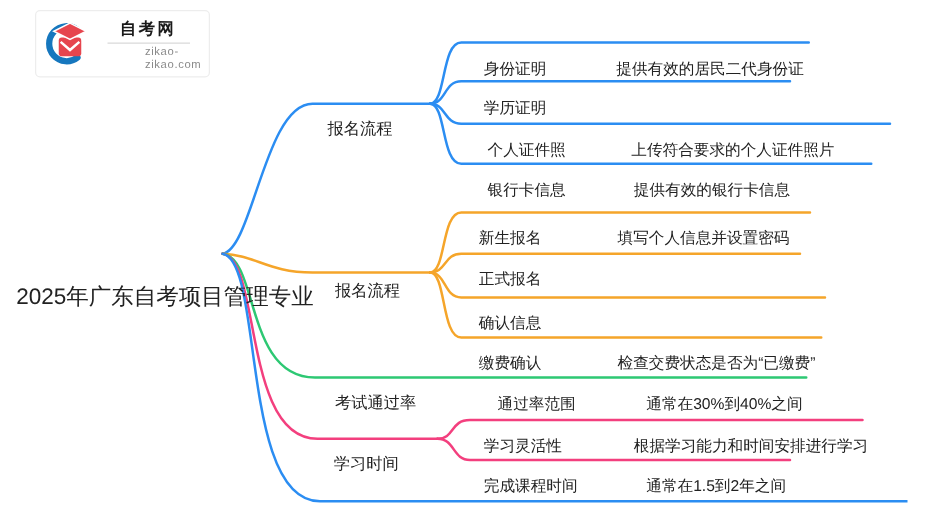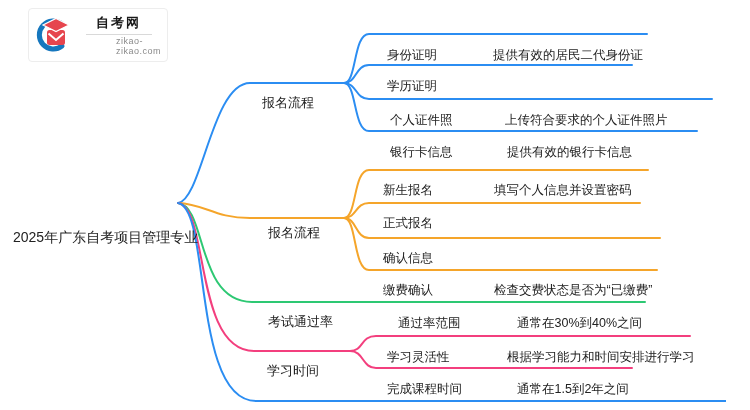--- a/index.html
+++ b/index.html
@@ -18,21 +18,21 @@
   .s-pink{stroke:var(--c-pink);}
   .lbl{
     position:absolute;
     font-size:12.5px;
     line-height:16px;
     color:var(--c-text);
     white-space:nowrap;
     margin-top:34px;
   }
   .branch-lbl{font-size:13px;}
-  .root-lbl{font-size:14px;line-height:18px;}
+  .root-lbl{font-size:18px;line-height:18px;}
   
   .logo-box{
     position:absolute;left:28px;top:8px;width:140px;height:54px;
     border:1px solid #ededed;border-radius:4px;
     display:flex;align-items:center;gap:5px;
     padding:2px 6px;box-sizing:border-box;background:#fff;
   }
   .logo-icon{width:36px;height:36px;flex:0 0 auto;}
   .logo-txt{display:flex;flex-direction:column;align-items:center;}
   .logo-title{font-size:13px;font-weight:bold;color:#1a1a1a;letter-spacing:2px;}

